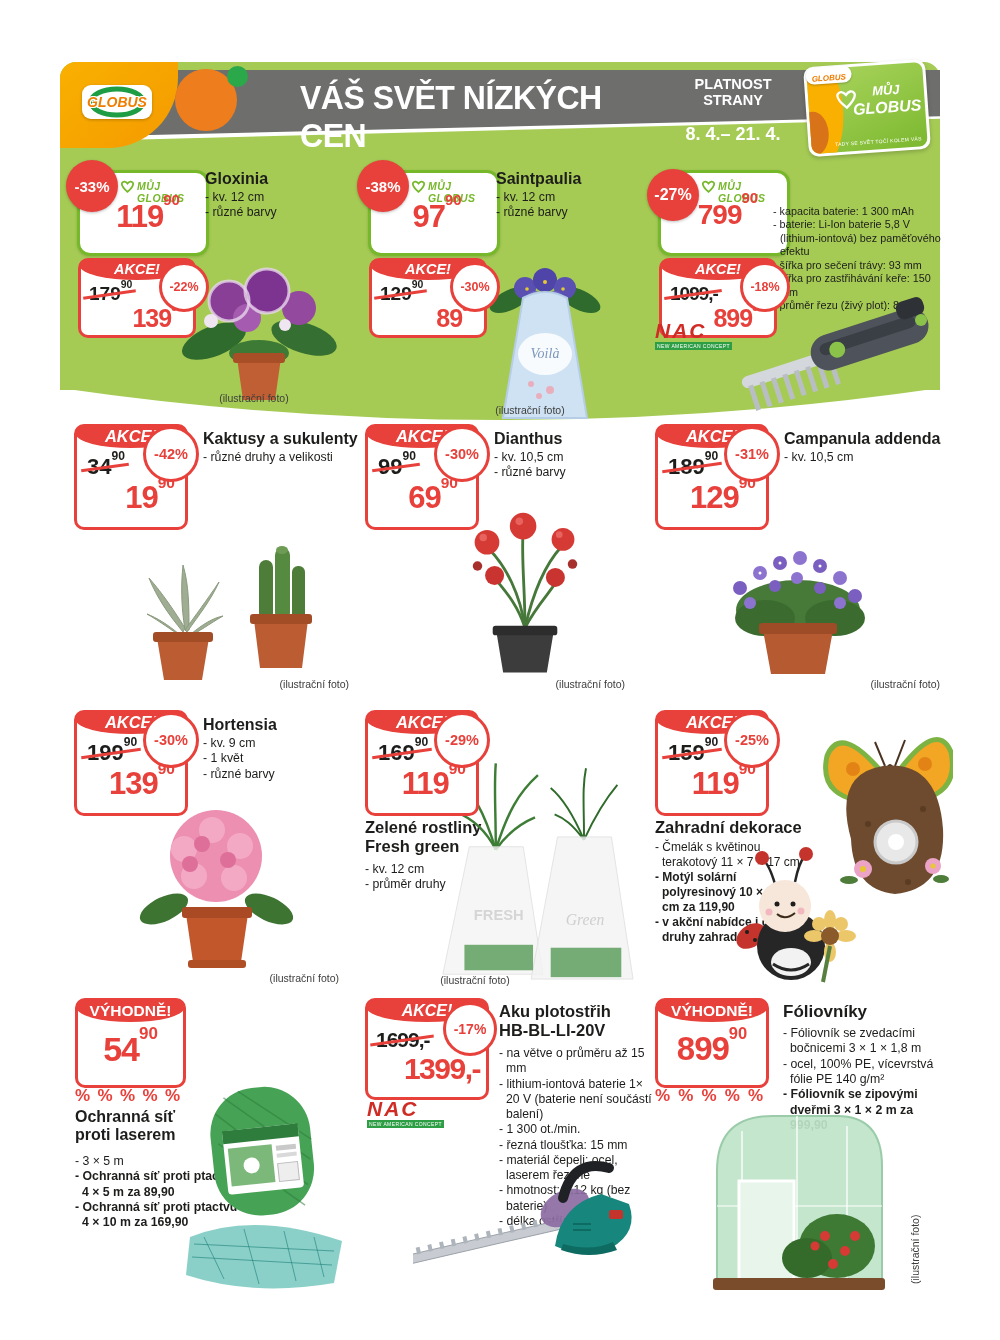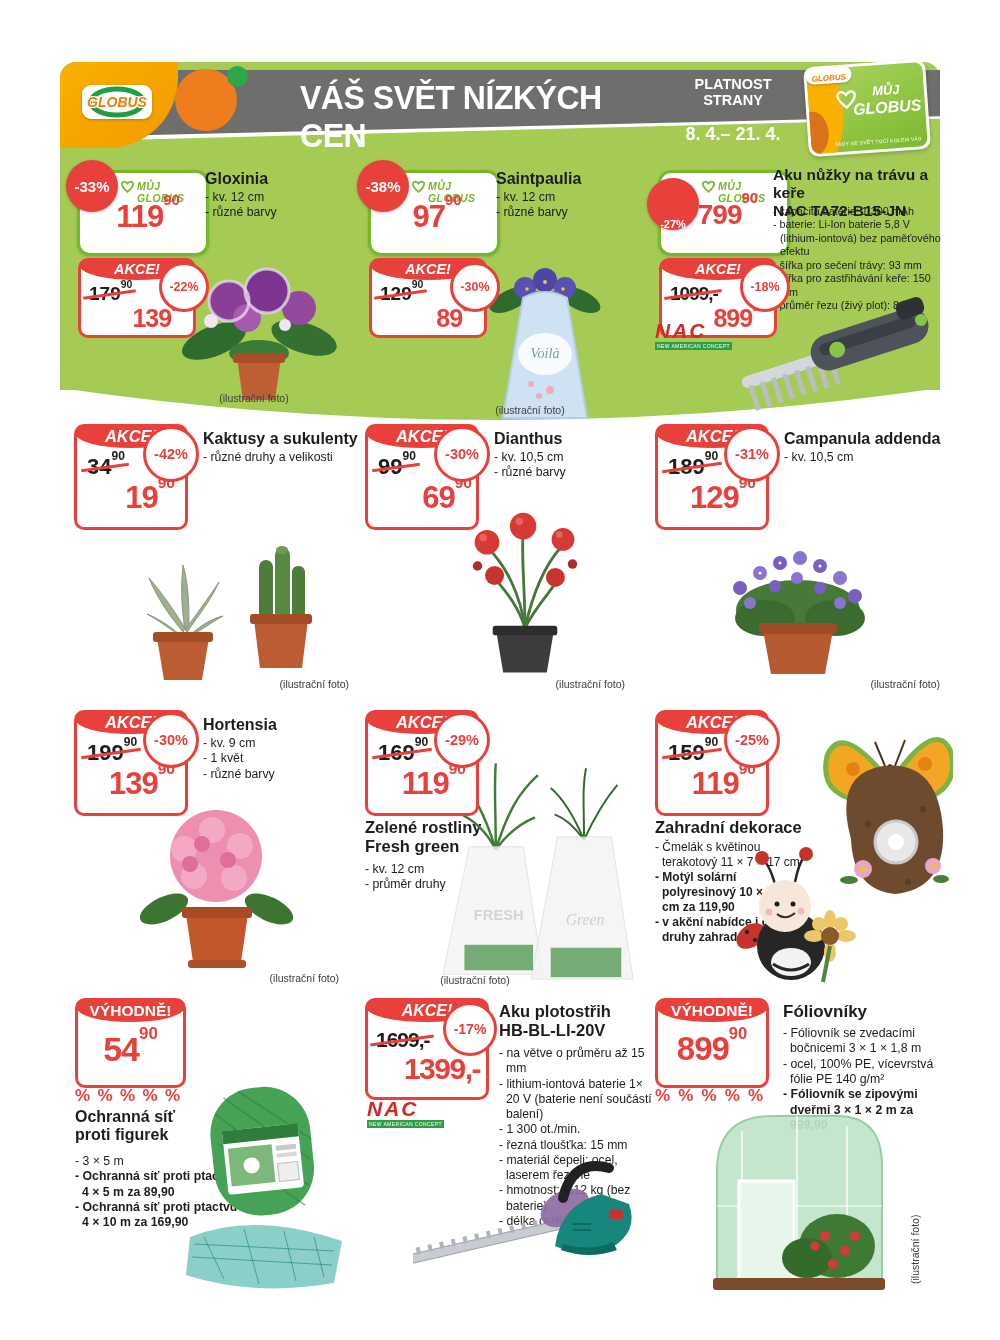--- a/index.html
+++ b/index.html
@@ -174,42 +174,38 @@
       <ellipse cx="80" cy="96" rx="27" ry="21" fill="#ffffff" opacity=".85"></ellipse>
       <text x="80" y="100" text-anchor="middle" font-size="14" font-style="italic" font-family="Liberation Serif, serif" fill="#7d98bb">Voilà</text>
       <circle cx="66" cy="126" r="3" fill="#e9aebc"></circle>
         <circle cx="85" cy="132" r="4" fill="#e9aebc"></circle>
         <circle cx="74" cy="138" r="3" fill="#e9aebc"></circle>
     </svg>
     <div class="abs note" style="left:105px;top:246px;width:140px;text-align:center;">(ilustrační foto)</div>
   </div>
 
   <div class="cell" style="left:645px;top:158px;z-index:5;">
-    <div class="disc-solid" style="left:2px;top:20px;width:52px;height:52px;font-size:11px;align-items:flex-end;">
+    <div class="disc-solid" style="left:2px;top:11px;width:52px;height:52px;font-size:16px;">
         <span>-27%</span>
       </div>
     <div class="mg-card" style="left:13px;top:12px;width:126px;height:80px;">
       <svg class="abs" style="left:40px;top:7px" width="15" height="13" viewBox="0 0 24 22">
           <path d="M12,20 C4,13 1,8 3,4.5 C5,1.5 9,2 12,6 C15,2 19,1.5 21,4.5 C23,8 20,13 12,20 Z" fill="none" stroke="#76b82a" stroke-width="3"></path>
         </svg>
       <span class="abs mg-label" style="left:57px;top:7px;">MŮJ GLOBUS</span>
       <div class="mg-price" style="font-size:28px;padding-left:8px;"><span>799</span><sup>90</sup></div>
     </div>
     <div class="akce-box" style="left:14px;top:100px;width:112px;height:74px;">
       <div class="banner">AKCE!</div>
       <div style="margin:4px 0 0 8px;"><span class="oldp" style="font-size:19px;letter-spacing:-1px;"><span>1099,-</span><sup></sup></span></div>
       <div class="newp" style="font-size:25px;padding-right:8px;margin-top:2px;"><span>899</span><sup>90</sup></div>
     </div>
     <div class="disc-ring" style="left:95px;top:104px;width:44px;height:44px;font-size:12.5px;">
         <span>-18%</span>
       </div>
-    <div class="abs title" style="left:128px;top:8px;width:172px;font-size:15.5px;">
-      <div>Aku nůžky na trávu a keře</div>
-        <div>NAC TA72-B15-JN</div>
-    </div>
     <div class="abs" style="left:128px;top:47px;width:174px;">
       <div class="d" style="font-size:10.8px;">- kapacita baterie: 1 300 mAh</div>
       <div class="d" style="font-size:10.8px;">- baterie: Li-Ion baterie 5,8 V (lithium-iontová) bez paměťového efektu</div>
       <div class="d" style="font-size:10.8px;">- šířka pro sečení trávy: 93 mm</div>
       <div class="d" style="font-size:10.8px;">- šířka pro zastřihávání keře: 150 mm</div>
       <div class="d" style="font-size:10.8px;">- průměr řezu (živý plot): 8 mm</div>
     </div>
     <div class="nac" style="left:10px;top:164px;">
       <div class="nac-word">NAC</div>
       <div class="nac-sub">NEW AMERICAN CONCEPT</div>
@@ -268,21 +264,21 @@
       <path d="M135,100 h54 l-6,48 h-42 z" fill="#bb5c33"></path>
         <rect x="131" y="94" width="62" height="10" rx="3" fill="#a34d27"></rect>
     </svg>
     <div class="abs note" style="left:135px;top:258px;width:150px;text-align:right;">(ilustrační foto)</div>
   </div>
 
   <div class="cell" style="left:355px;top:420px;">
     <div class="akce-box" style="left:10px;top:4px;width:108px;height:100px;">
       <div class="banner" style="height:22px;font-size:16.5px;line-height:21px;">AKCE!</div>
       <div style="margin:7px 0 0 10px;"><span class="oldp" style="font-size:22px;"><span>99</span><sup>90</sup></span></div>
-      <div class="newp" style="font-size:31px;padding-right:4px;margin-top:4px;"><span>69</span><sup>90</sup></div>
+      <div class="newp" style="font-size:31px;padding-right:18px;margin-top:4px;"><span>69</span><sup>90</sup></div>
     </div>
     <div class="disc-ring" style="left:79px;top:6px;width:50px;height:50px;font-size:14.5px;">
         <span>-30%</span>
       </div>
     <div class="abs title" style="left:139px;top:10px;width:155px;font-size:16px;">Dianthus</div>
     <div class="abs" style="left:139px;top:30px;width:155px;">
       <div class="d">- kv. 10,5 cm</div>
       <div class="d">- různé barvy</div>
     </div>
     <svg class="abs" style="left:70px;top:70px;" width="200" height="190" viewBox="0 0 200 200">
@@ -502,21 +498,21 @@
     </div>
     <div class="pct" style="left:11px;top:92px;width:105px;">
       <span>%</span>
         <span>%</span>
         <span>%</span>
         <span>%</span>
         <span>%</span>
     </div>
     <div class="abs title" style="left:11px;top:114px;width:170px;font-size:16px;">
       <div>Ochranná síť</div>
-        <div>proti figurek</div>
+        <div>proti laserem</div>
     </div>
     <div class="abs" style="left:11px;top:160px;width:165px;">
       <div class="d">- 3 × 5 m</div>
       <div class="d b">- Ochranná síť proti ptactvu 4 × 5 m za 89,90</div>
       <div class="d b">- Ochranná síť proti ptactvu 4 × 10 m za 169,90</div>
     </div>
     <svg class="abs" style="left:120px;top:85px;" width="165" height="215" viewBox="0 0 165 215">
       <g transform="rotate(-6 80 70)">
         <rect x="28" y="8" width="100" height="128" rx="46" fill="#46a254"></rect>
         <path d="M35,30 L120,110 M35,60 L115,130 M45,15 L125,85 M60,10 L128,65" stroke="#2e7d3c" stroke-width="1.5" opacity=".55" fill="none"></path>

